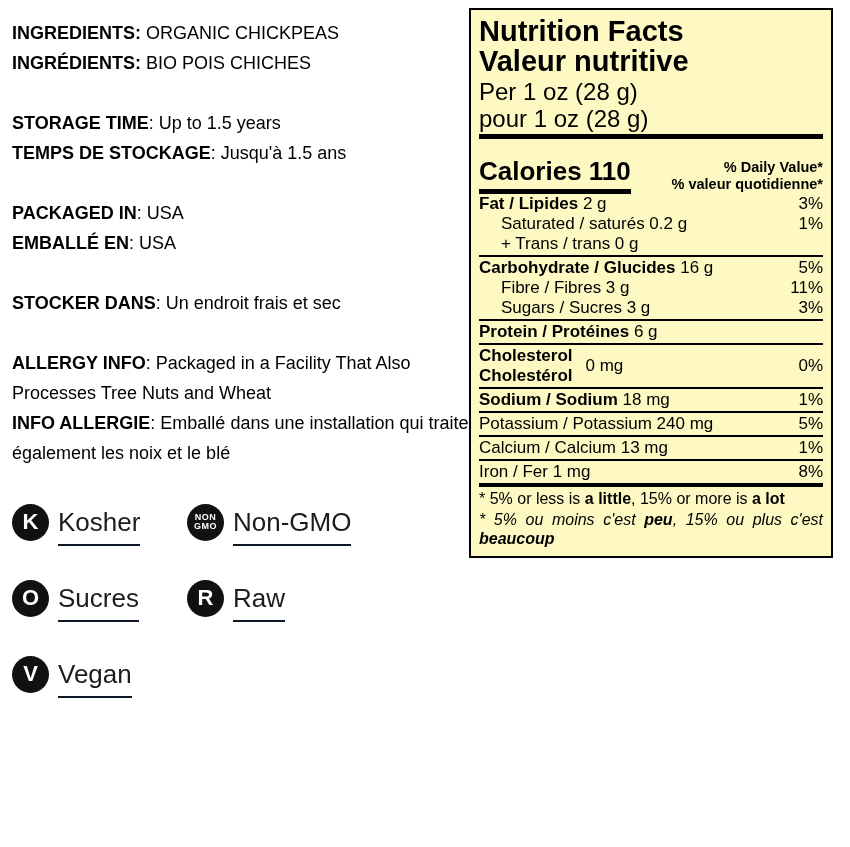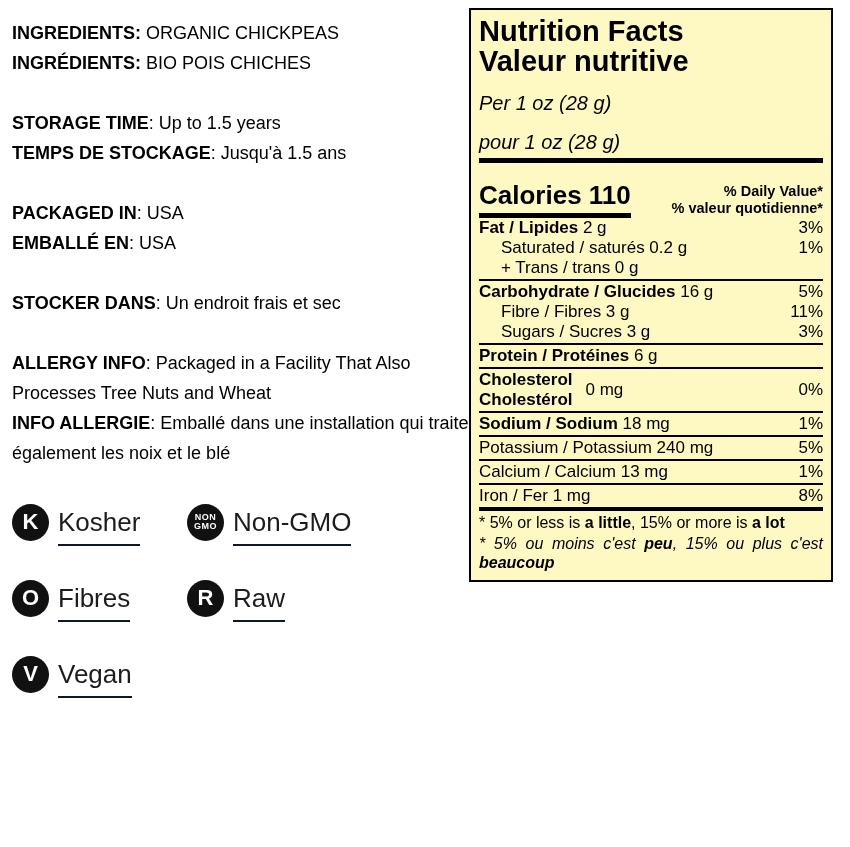--- a/index.html
+++ b/index.html
@@ -19,21 +19,21 @@
     display:flex;flex-direction:column;align-items:center;justify-content:center;
     font-weight:bold;flex:0 0 37px;}
   .bletter{font-size:22px;line-height:22px;}
   .bsmall{font-size:9px;line-height:9px;letter-spacing:.5px;}
   .blabel{font-size:26px;line-height:28px;color:#1c1c1c;margin-top:10px;
     padding-bottom:8px;border-bottom:2px solid #0f172a;display:inline-block;}
   
   .panel{position:absolute;left:469px;top:8px;width:364px;box-sizing:border-box;
     border:2px solid #000;padding:6px 8px 8px 8px;background:#fef9c3;}
   .nf-title{font-size:29px;font-weight:bold;line-height:30px;}
-  .serving{font-size:20px;line-height:23px;margin-top:16px;font-style:italic;}
+  .serving{font-size:24px;line-height:23px;margin-top:4px;}
   .bar{height:5px;background:#000;margin-top:4px;}
   .bar.thin{height:4px;margin:1px 0;}
   .cal-row{display:flex;justify-content:space-between;align-items:flex-start;margin-top:17px;}
   .cal{font-size:26px;font-weight:bold;line-height:30px;padding-bottom:3px;border-bottom:5px solid #000;}
   .dvh{text-align:right;font-size:14.5px;font-weight:bold;line-height:17px;padding-top:3px;}
   .row{display:flex;justify-content:space-between;align-items:baseline;font-size:17px;line-height:20px;}
   .row .nm b{font-weight:bold;}
   .row.ind .nm{padding-left:22px;}
   .rule{height:2px;background:#000;margin:1px 0;}
   .chol{display:flex;align-items:center;font-size:17px;line-height:20px;}
@@ -85,21 +85,21 @@
       <span class="bcircle">
         <span class="bsmall">NON</span>
         <span class="bsmall">GMO</span>
       </span>
       <span class="blabel">Non-GMO</span>
     </div>
     <div class="badge">
       <span class="bcircle">
           <span class="bletter">O</span>
         </span>
-      <span class="blabel">Fibres</span>
+      <span class="blabel">Sucres</span>
     </div>
     <div class="badge">
       <span class="bcircle">
           <span class="bletter">R</span>
         </span>
       <span class="blabel">Raw</span>
     </div>
     <div class="badge">
       <span class="bcircle">
           <span class="bletter">V</span>

